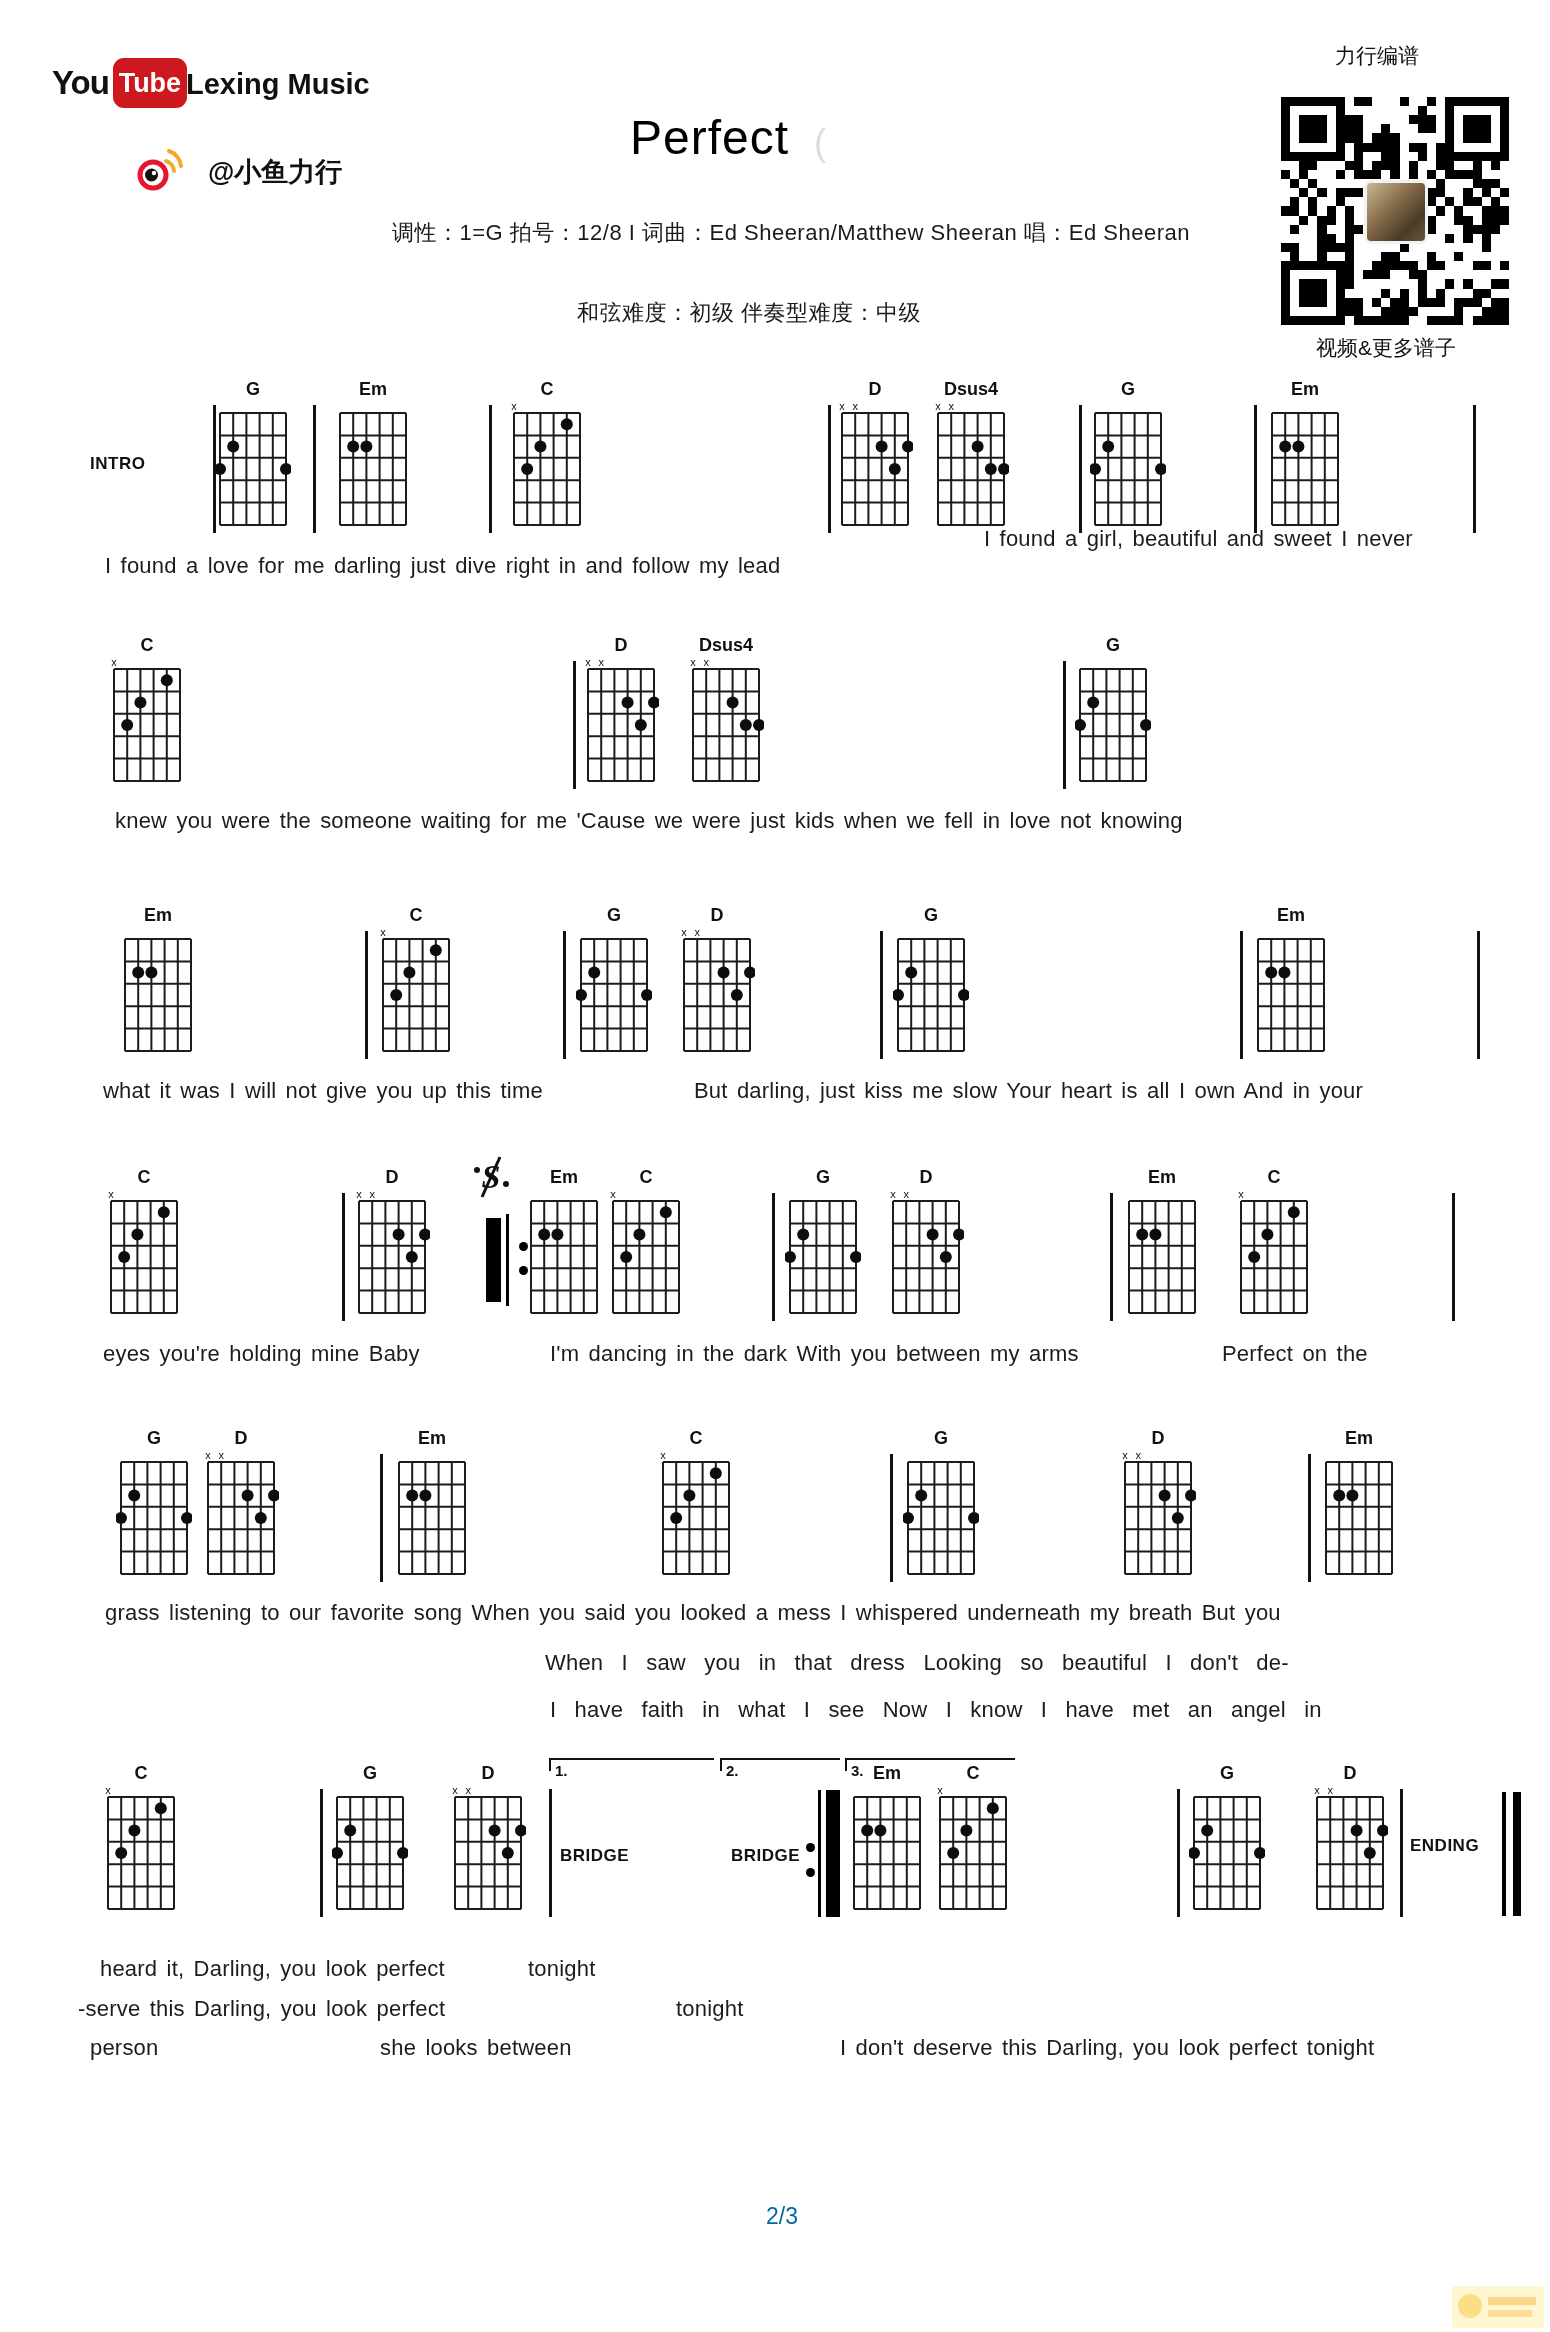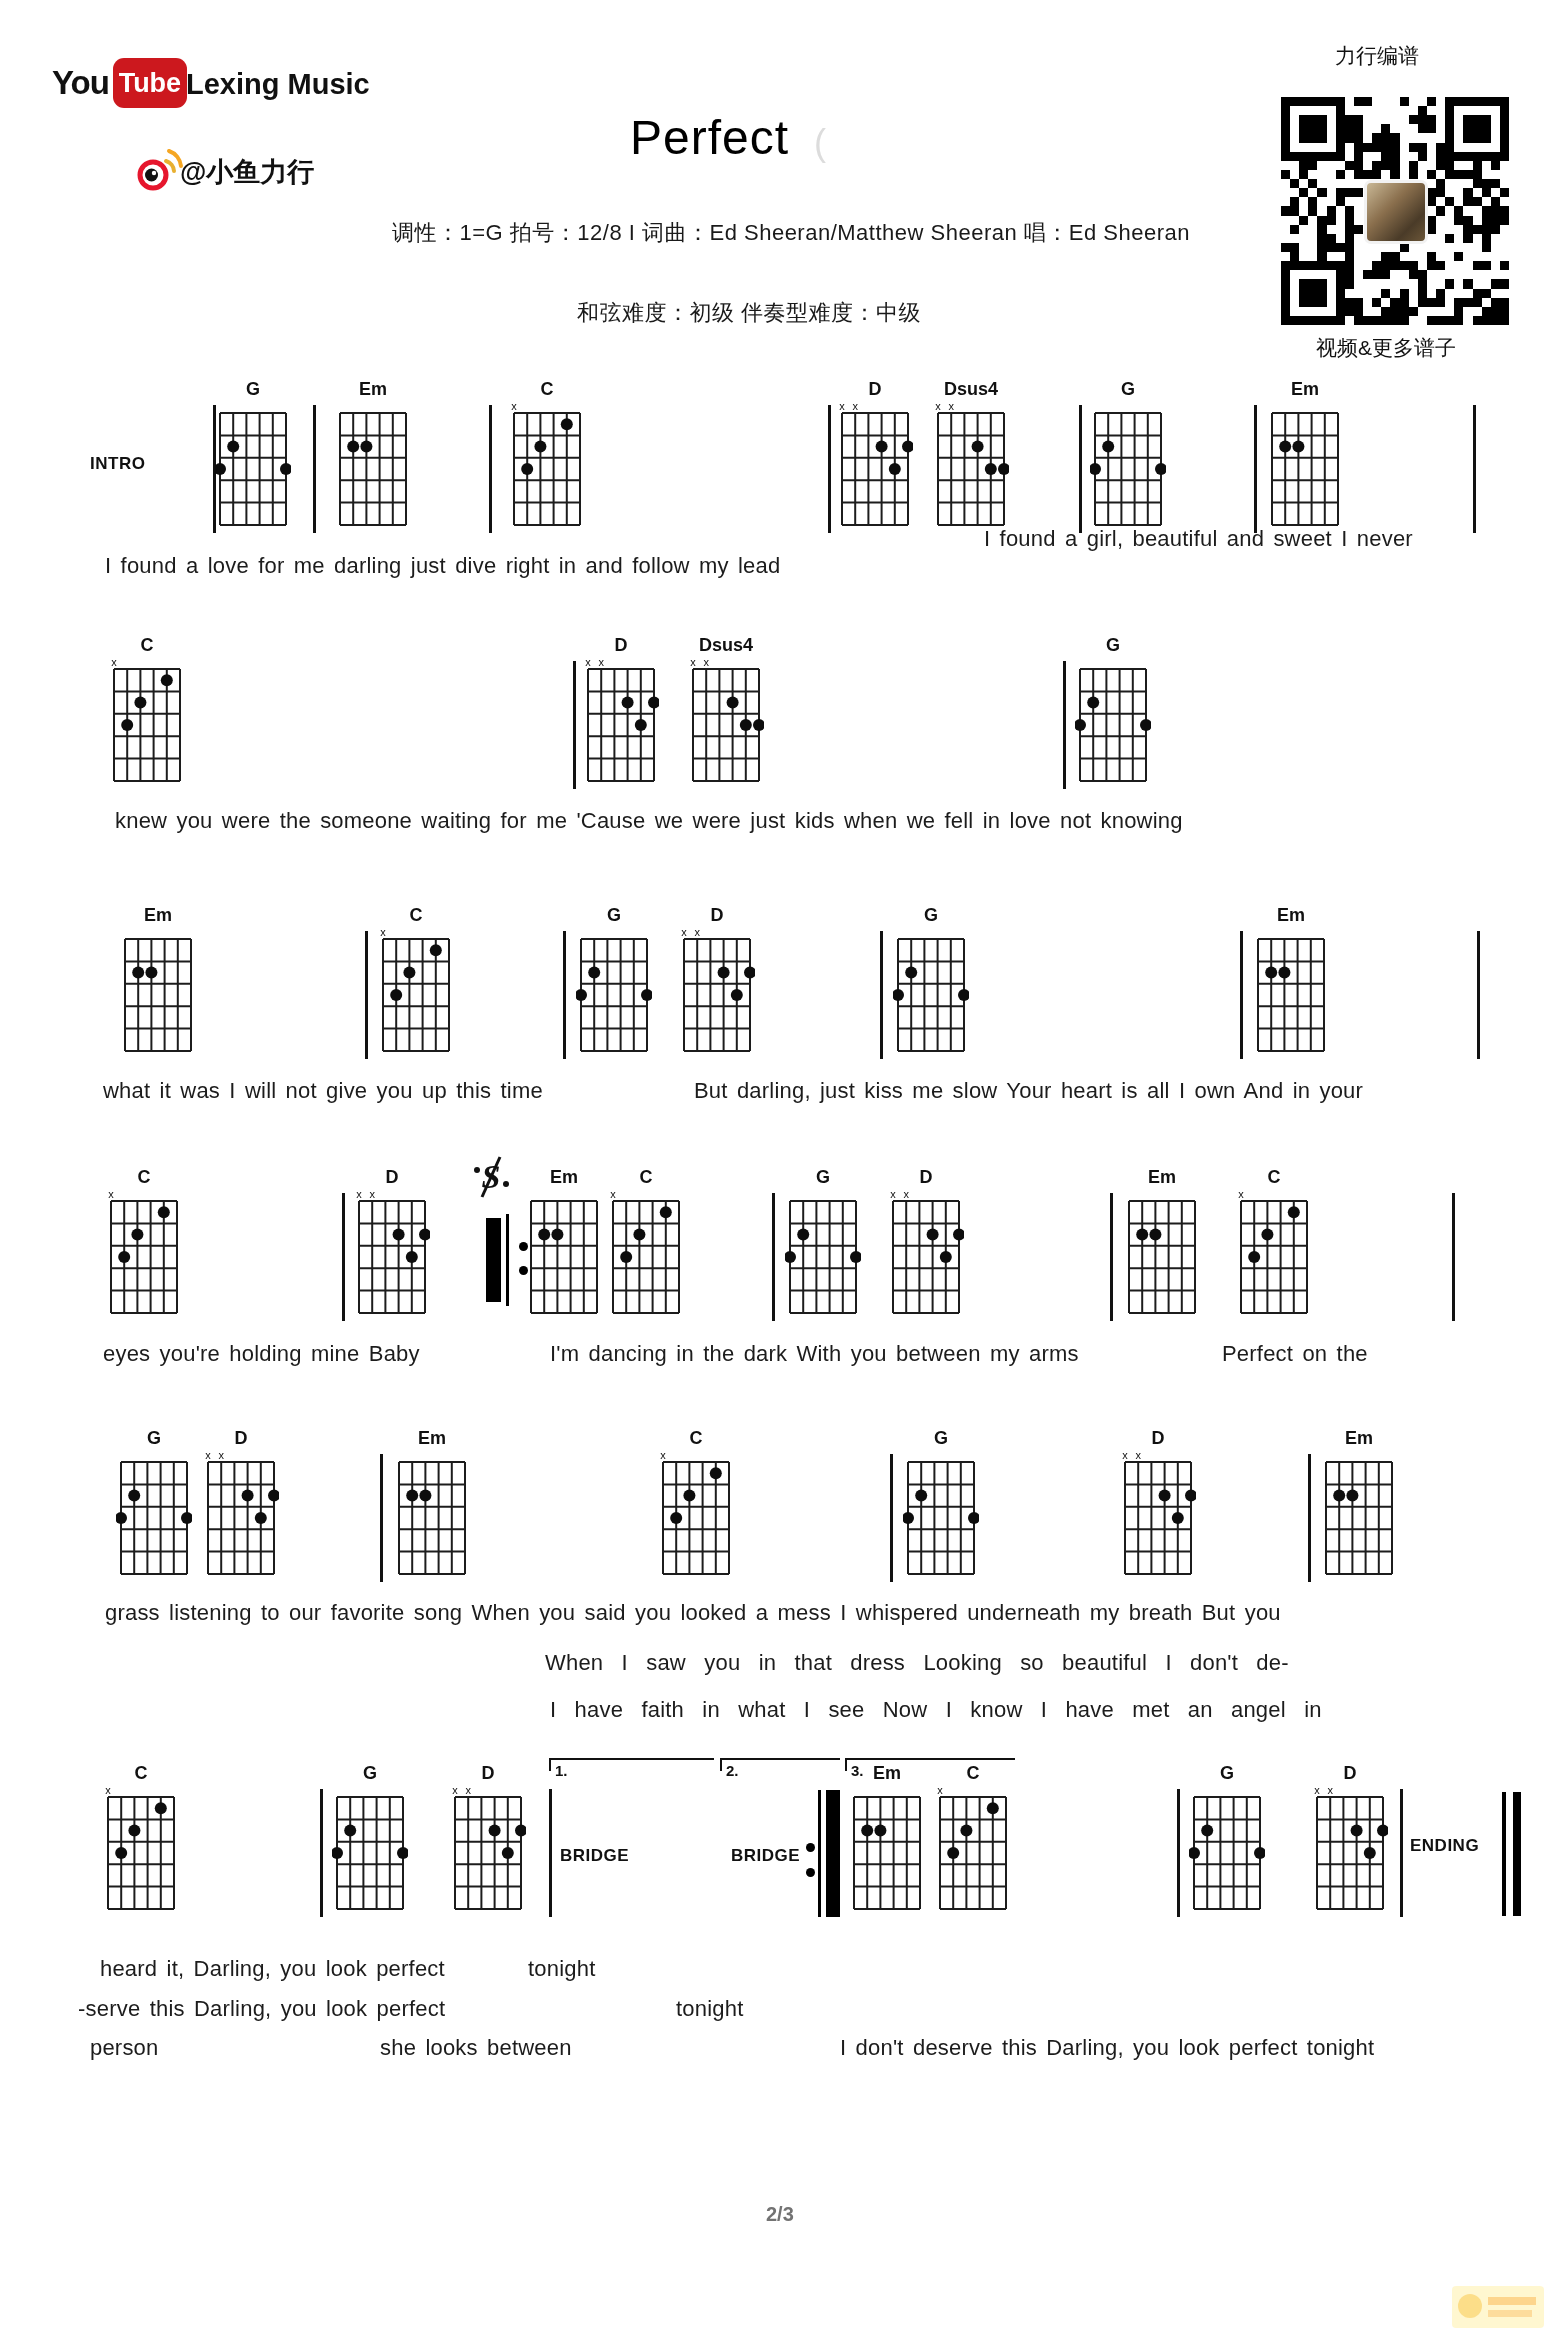--- a/index.html
+++ b/index.html
@@ -21,21 +21,21 @@
   .chord-label{display:flex;justify-content:center;align-items:flex-end;height:22px;
                font-size:18px;font-weight:bold;white-space:nowrap;color:#111;}
   .bar{position:absolute;width:3px;background:#111;}
   .vbar{position:absolute;background:#000;}
   .rdot{position:absolute;width:9px;height:9px;border-radius:50%;background:#000;}
   .lyric{position:absolute;font-size:22px;color:#1c1c1c;letter-spacing:0.2px;word-spacing:3px;white-space:pre;}
   .intro-label,.section-label{position:absolute;font-size:17px;font-weight:bold;color:#111;letter-spacing:0.5px;}
   .volta-line{position:absolute;height:2px;background:#111;}
   .volta-tick{position:absolute;width:2px;background:#111;}
   .volta-num{position:absolute;font-size:15px;font-weight:bold;color:#111;}
-  .page-num{font-size:20px;color:#737373;font-weight:bold;}
+  .page-num{font-size:23px;color:#0369a1;}
   
   .qr-avatar{position:absolute;border-radius:7px;border:3px solid #f2f2f2;
      background:linear-gradient(135deg,#c9b896 0%,#8a6f4d 40%,#4a3b28 75%,#6b5638 100%);}
   .watermark{position:absolute;width:92px;height:42px;background:rgba(255,240,170,0.55);border-radius:4px;}
   .wm-circ{position:absolute;left:6px;top:8px;width:24px;height:24px;border-radius:50%;background:rgba(250,205,90,0.6);}
   .wm-l1{position:absolute;left:36px;top:11px;width:48px;height:8px;background:rgba(250,170,60,0.45);}
   .wm-l2{position:absolute;left:36px;top:24px;width:44px;height:7px;background:rgba(250,170,60,0.35);}
 </style>
 </head>
 <body>
@@ -50,21 +50,21 @@
 
   <div class="abs" style="left:136px;top:144px;">
     <svg width="48" height="52" viewBox="0 0 48 52">
       <circle cx="17" cy="31" r="13" fill="#fff" stroke="#e6162d" stroke-width="5"></circle>
       <circle cx="15.5" cy="31" r="6.5" fill="#111"></circle>
       <circle cx="18" cy="29" r="2.2" fill="#fff"></circle>
       <path d="M30 17 a11 11 0 0 1 8 10" fill="none" stroke="#e8b031" stroke-width="4" stroke-linecap="round"></path>
       <path d="M33 7 a18 18 0 0 1 12 15" fill="none" stroke="#f5a623" stroke-width="4" stroke-linecap="round"></path>
     </svg>
   </div>
-  <div class="abs handle" style="left:180px;top:154px;">@小鱼力行</div>
+  <div class="abs handle" style="left:208px;top:154px;">@小鱼力行</div>
 
   <div class="abs title" style="left:630px;top:110px;">Perfect</div>
   <div class="abs title-paren" style="left:814px;top:122px;">(</div>
   <div class="abs meta" style="left:392px;top:218px;">调性：1=G 拍号：12/8 I 词曲：Ed Sheeran/Matthew Sheeran 唱：Ed Sheeran</div>
   <div class="abs meta" style="left:577px;top:266px;margin-top:32px;">和弦难度：初级 伴奏型难度：中级</div>
 
   <div class="abs qr-title" style="left:1335px;top:42px;">力行编谱</div>
   <div class="abs" style="left:1281px;top:94px;">
     <svg id="qr-svg" width="228" height="234" viewBox="0 0 25 25" shape-rendering="crispEdges">
         <rect x="8" y="0" width="1" height="1" fill="#000"></rect>

